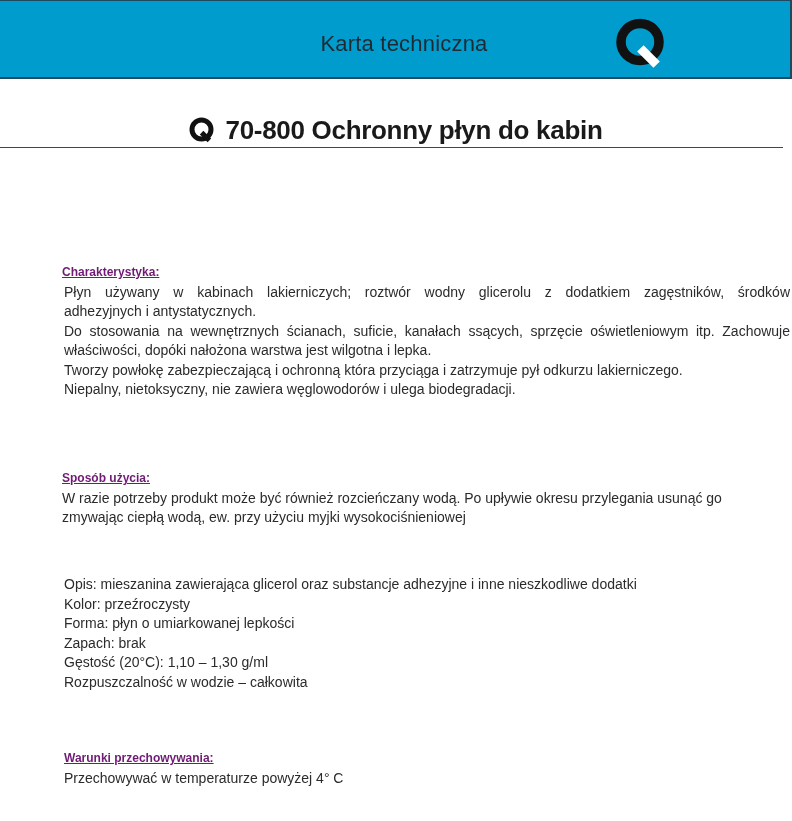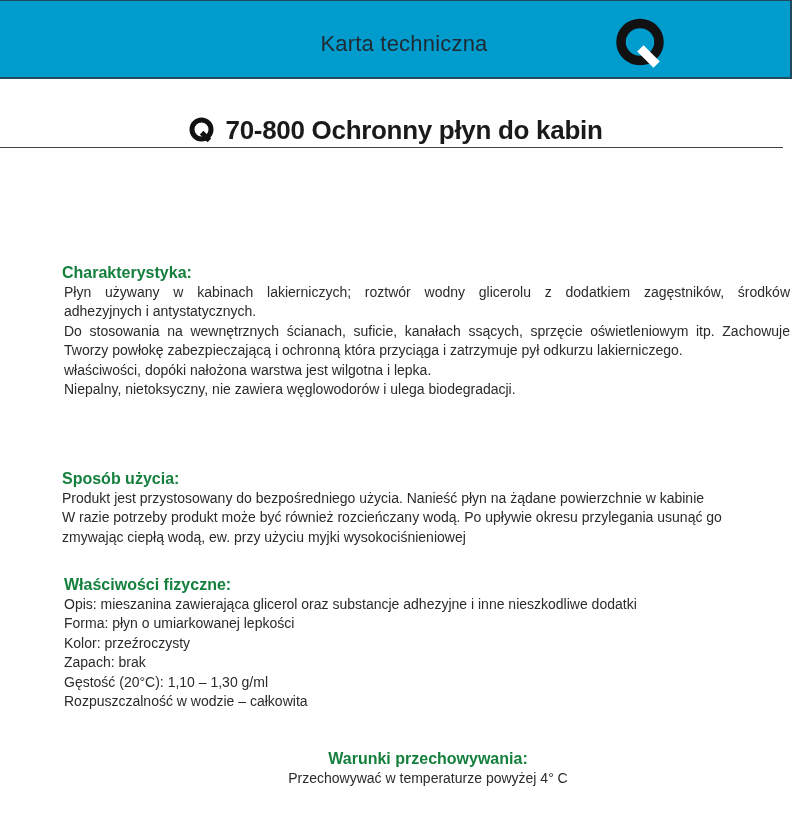--- a/index.html
+++ b/index.html
@@ -79,22 +79,23 @@
     .section {
       position: absolute;
       left: 62px;
       width: 728px;
       font-size: 14px;
       line-height: 19.5px;
       color: #2b2b2b;
     }
     .section-heading {
       font-weight: bold;
-      color: #15803d;
-      font-size: 16px;
+      text-decoration: underline;
+      color: #701a75;
+      font-size: 12px;
       margin: 0;
     }
     .section p {
       margin: 0;
     }
     .justify {
       text-align: justify;
       text-align-last: justify;
     }
     .indent {
@@ -120,38 +121,36 @@
     <span>70-800 Ochronny płyn do kabin</span>
   </span>
 </div>
 <div class="title-rule"></div>
 
 <div class="section" style="top: 263px;">
   <p class="section-heading">Charakterystyka:</p>
   <p class="justify indent">Płyn  używany w  kabinach lakierniczych; roztwór wodny glicerolu z dodatkiem zagęstników, środków</p>
   <p class="indent">adhezyjnych i antystatycznych.</p>
   <p class="justify indent">Do stosowania na wewnętrznych ścianach, suficie, kanałach ssących, sprzęcie oświetleniowym itp. Zachowuje</p>
+  <p class="indent">właściwości, dopóki nałożona warstwa jest wilgotna i lepka.</p>
   <p class="indent">Tworzy powłokę zabezpieczającą i ochronną która przyciąga i zatrzymuje  pył odkurzu lakierniczego.</p>
-  <p class="indent">właściwości, dopóki nałożona warstwa jest wilgotna i lepka.</p>
   <p class="indent">Niepalny, nietoksyczny, nie zawiera węglowodorów i ulega biodegradacji.</p>
 </div>
 
 <div class="section" style="top: 439px; margin-top: 30px;">
   <p class="section-heading">Sposób użycia:</p>
-  <p>Produkt jest przystosowany do bezpośredniego użycia. Nanieść płyn na żądane powierzchnie w kabinie</p>
   <p>W razie potrzeby produkt może być również rozcieńczany wodą. Po upływie okresu przylegania usunąć go</p>
   <p>zmywając ciepłą wodą, ew. przy użyciu myjki wysokociśnieniowej</p>
 </div>
 
 <div class="section" style="top: 575px; left: 64px;">
-  <p class="section-heading">Właściwości fizyczne:</p>
   <p>Opis: mieszanina zawierająca glicerol oraz substancje adhezyjne i inne nieszkodliwe dodatki</p>
+  <p>Kolor: przeźroczysty</p>
   <p>Forma: płyn o umiarkowanej lepkości</p>
-  <p>Kolor: przeźroczysty</p>
   <p>Zapach: brak</p>
   <p>Gęstość (20°C): 1,10 – 1,30  g/ml</p>
   <p>Rozpuszczalność w wodzie – całkowita</p>
 </div>
 
-<div class="section" style="top: 749px; left: 64px; text-align: center;">
+<div class="section" style="top: 749px; left: 64px;">
   <p class="section-heading">Warunki przechowywania:</p>
   <p>Przechowywać w temperaturze powyżej 4° C</p>
 </div>
 
 </body></html>

